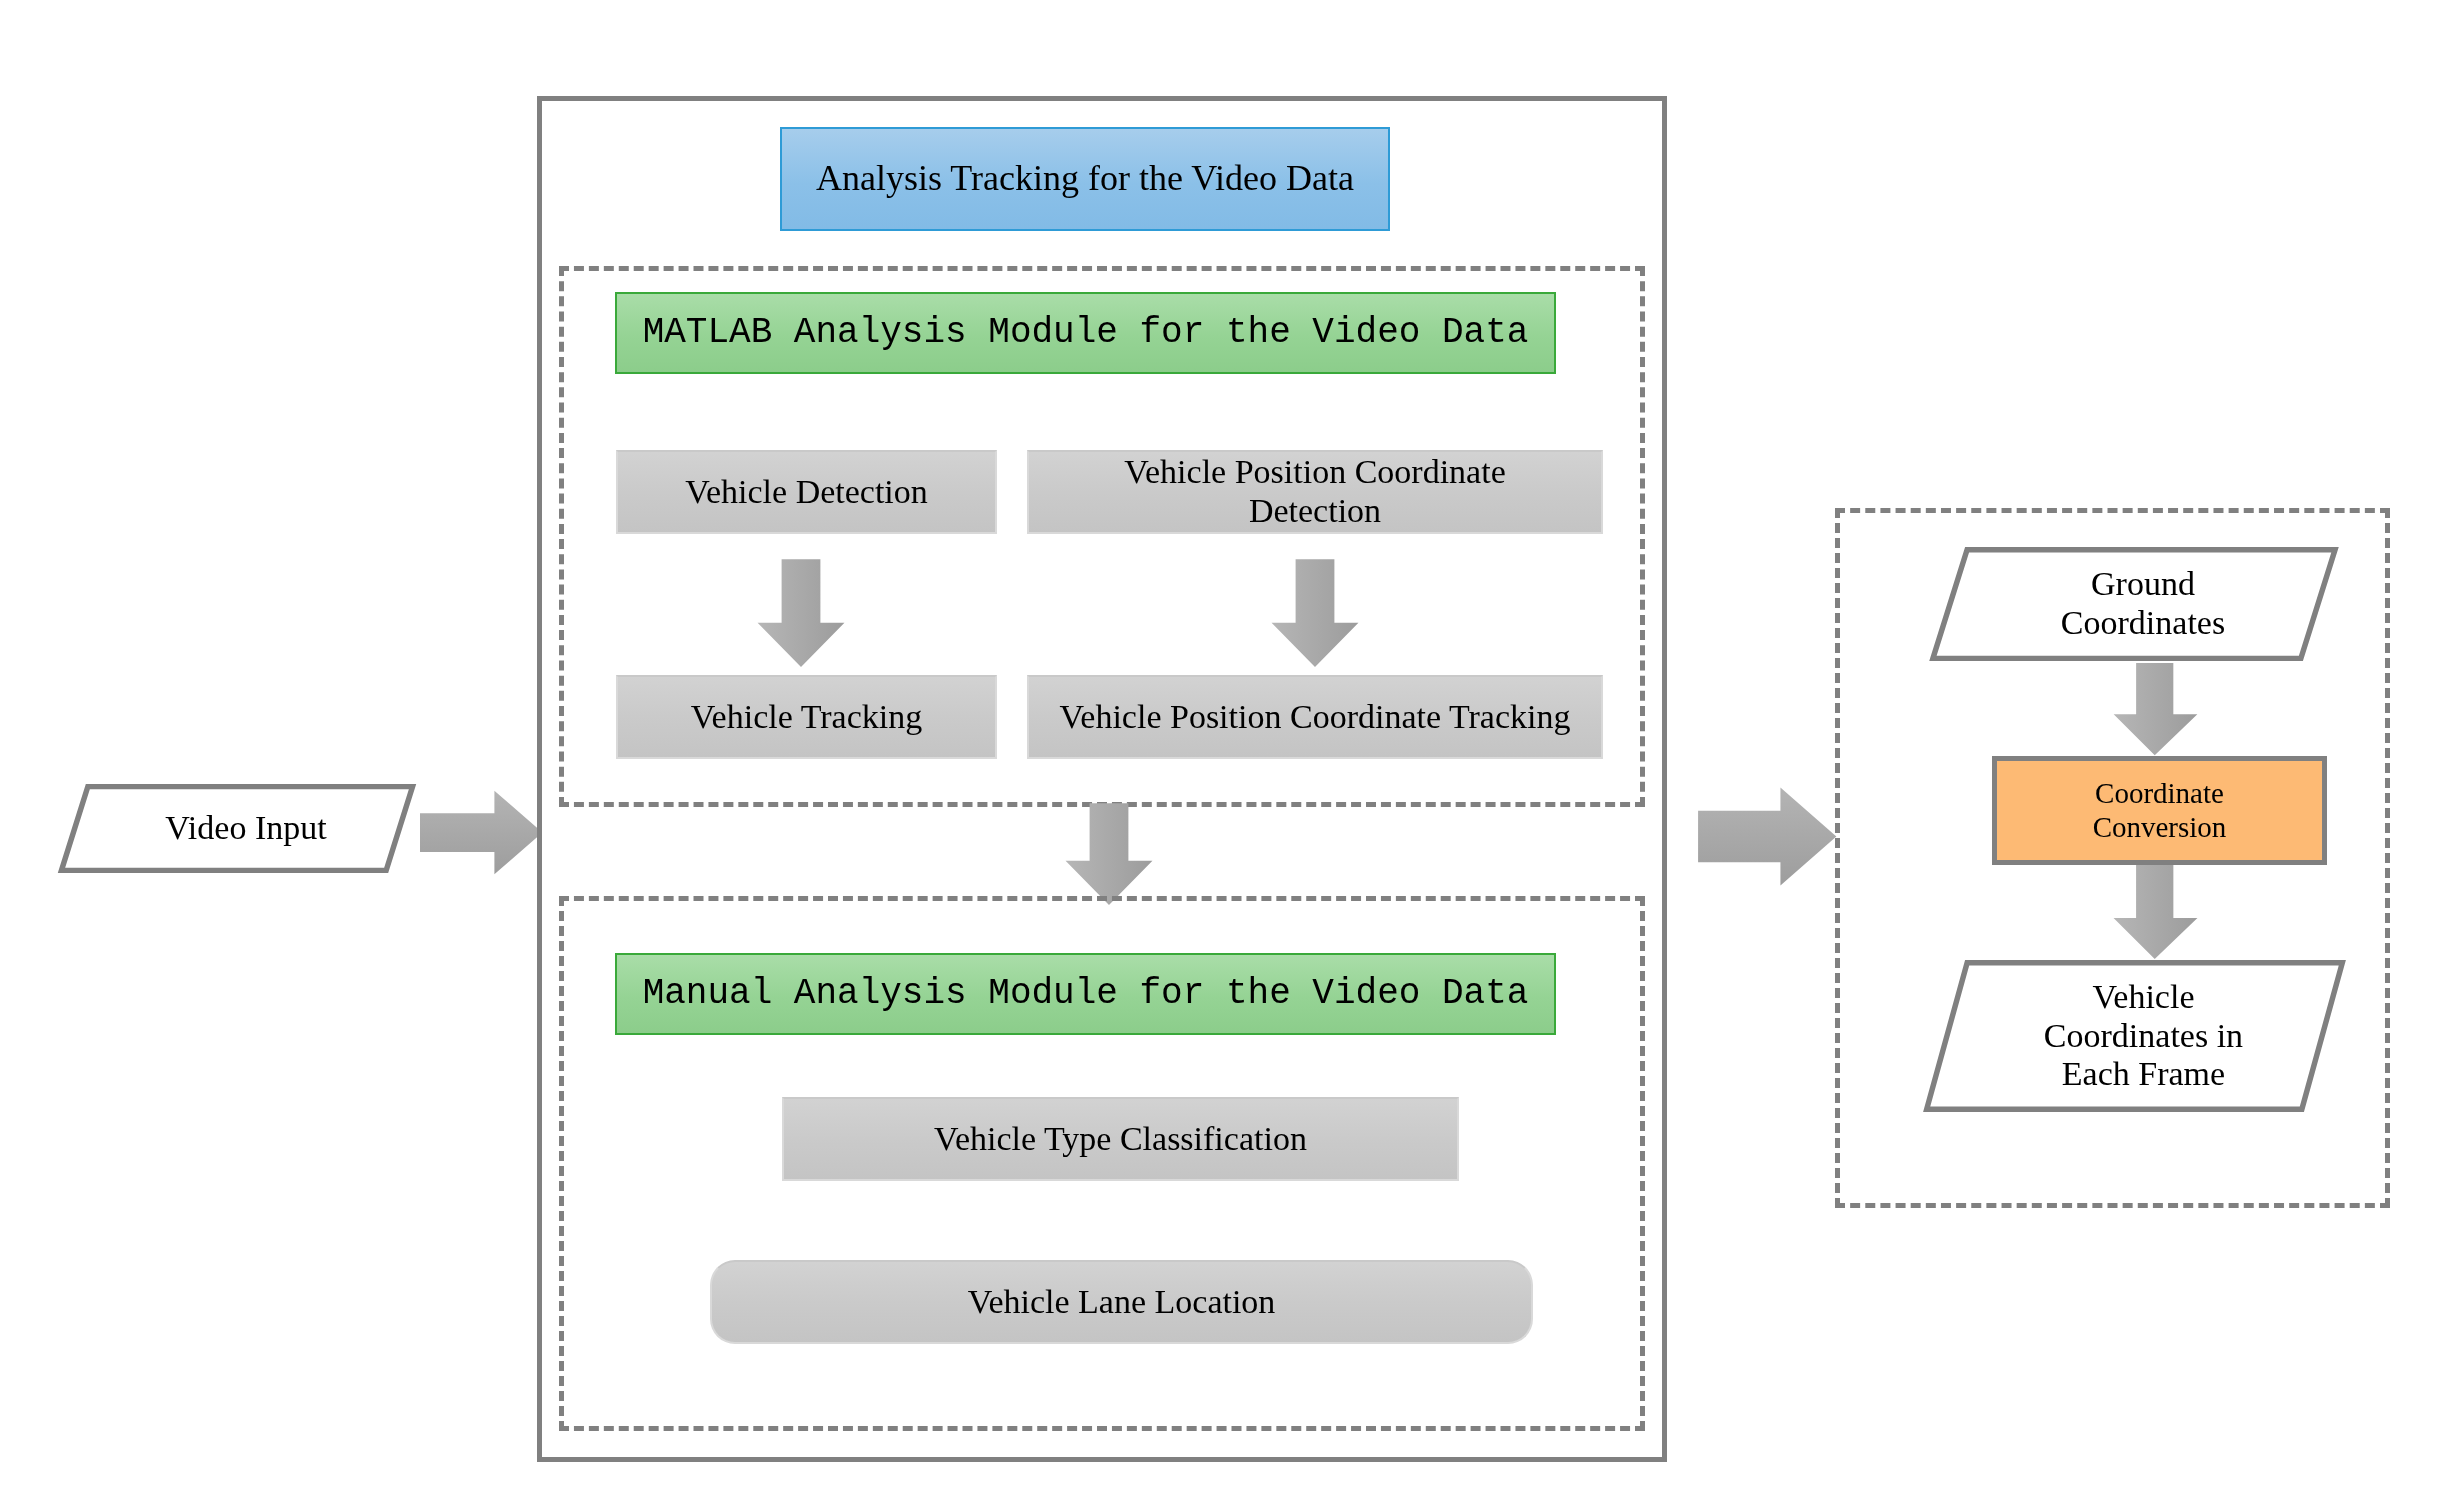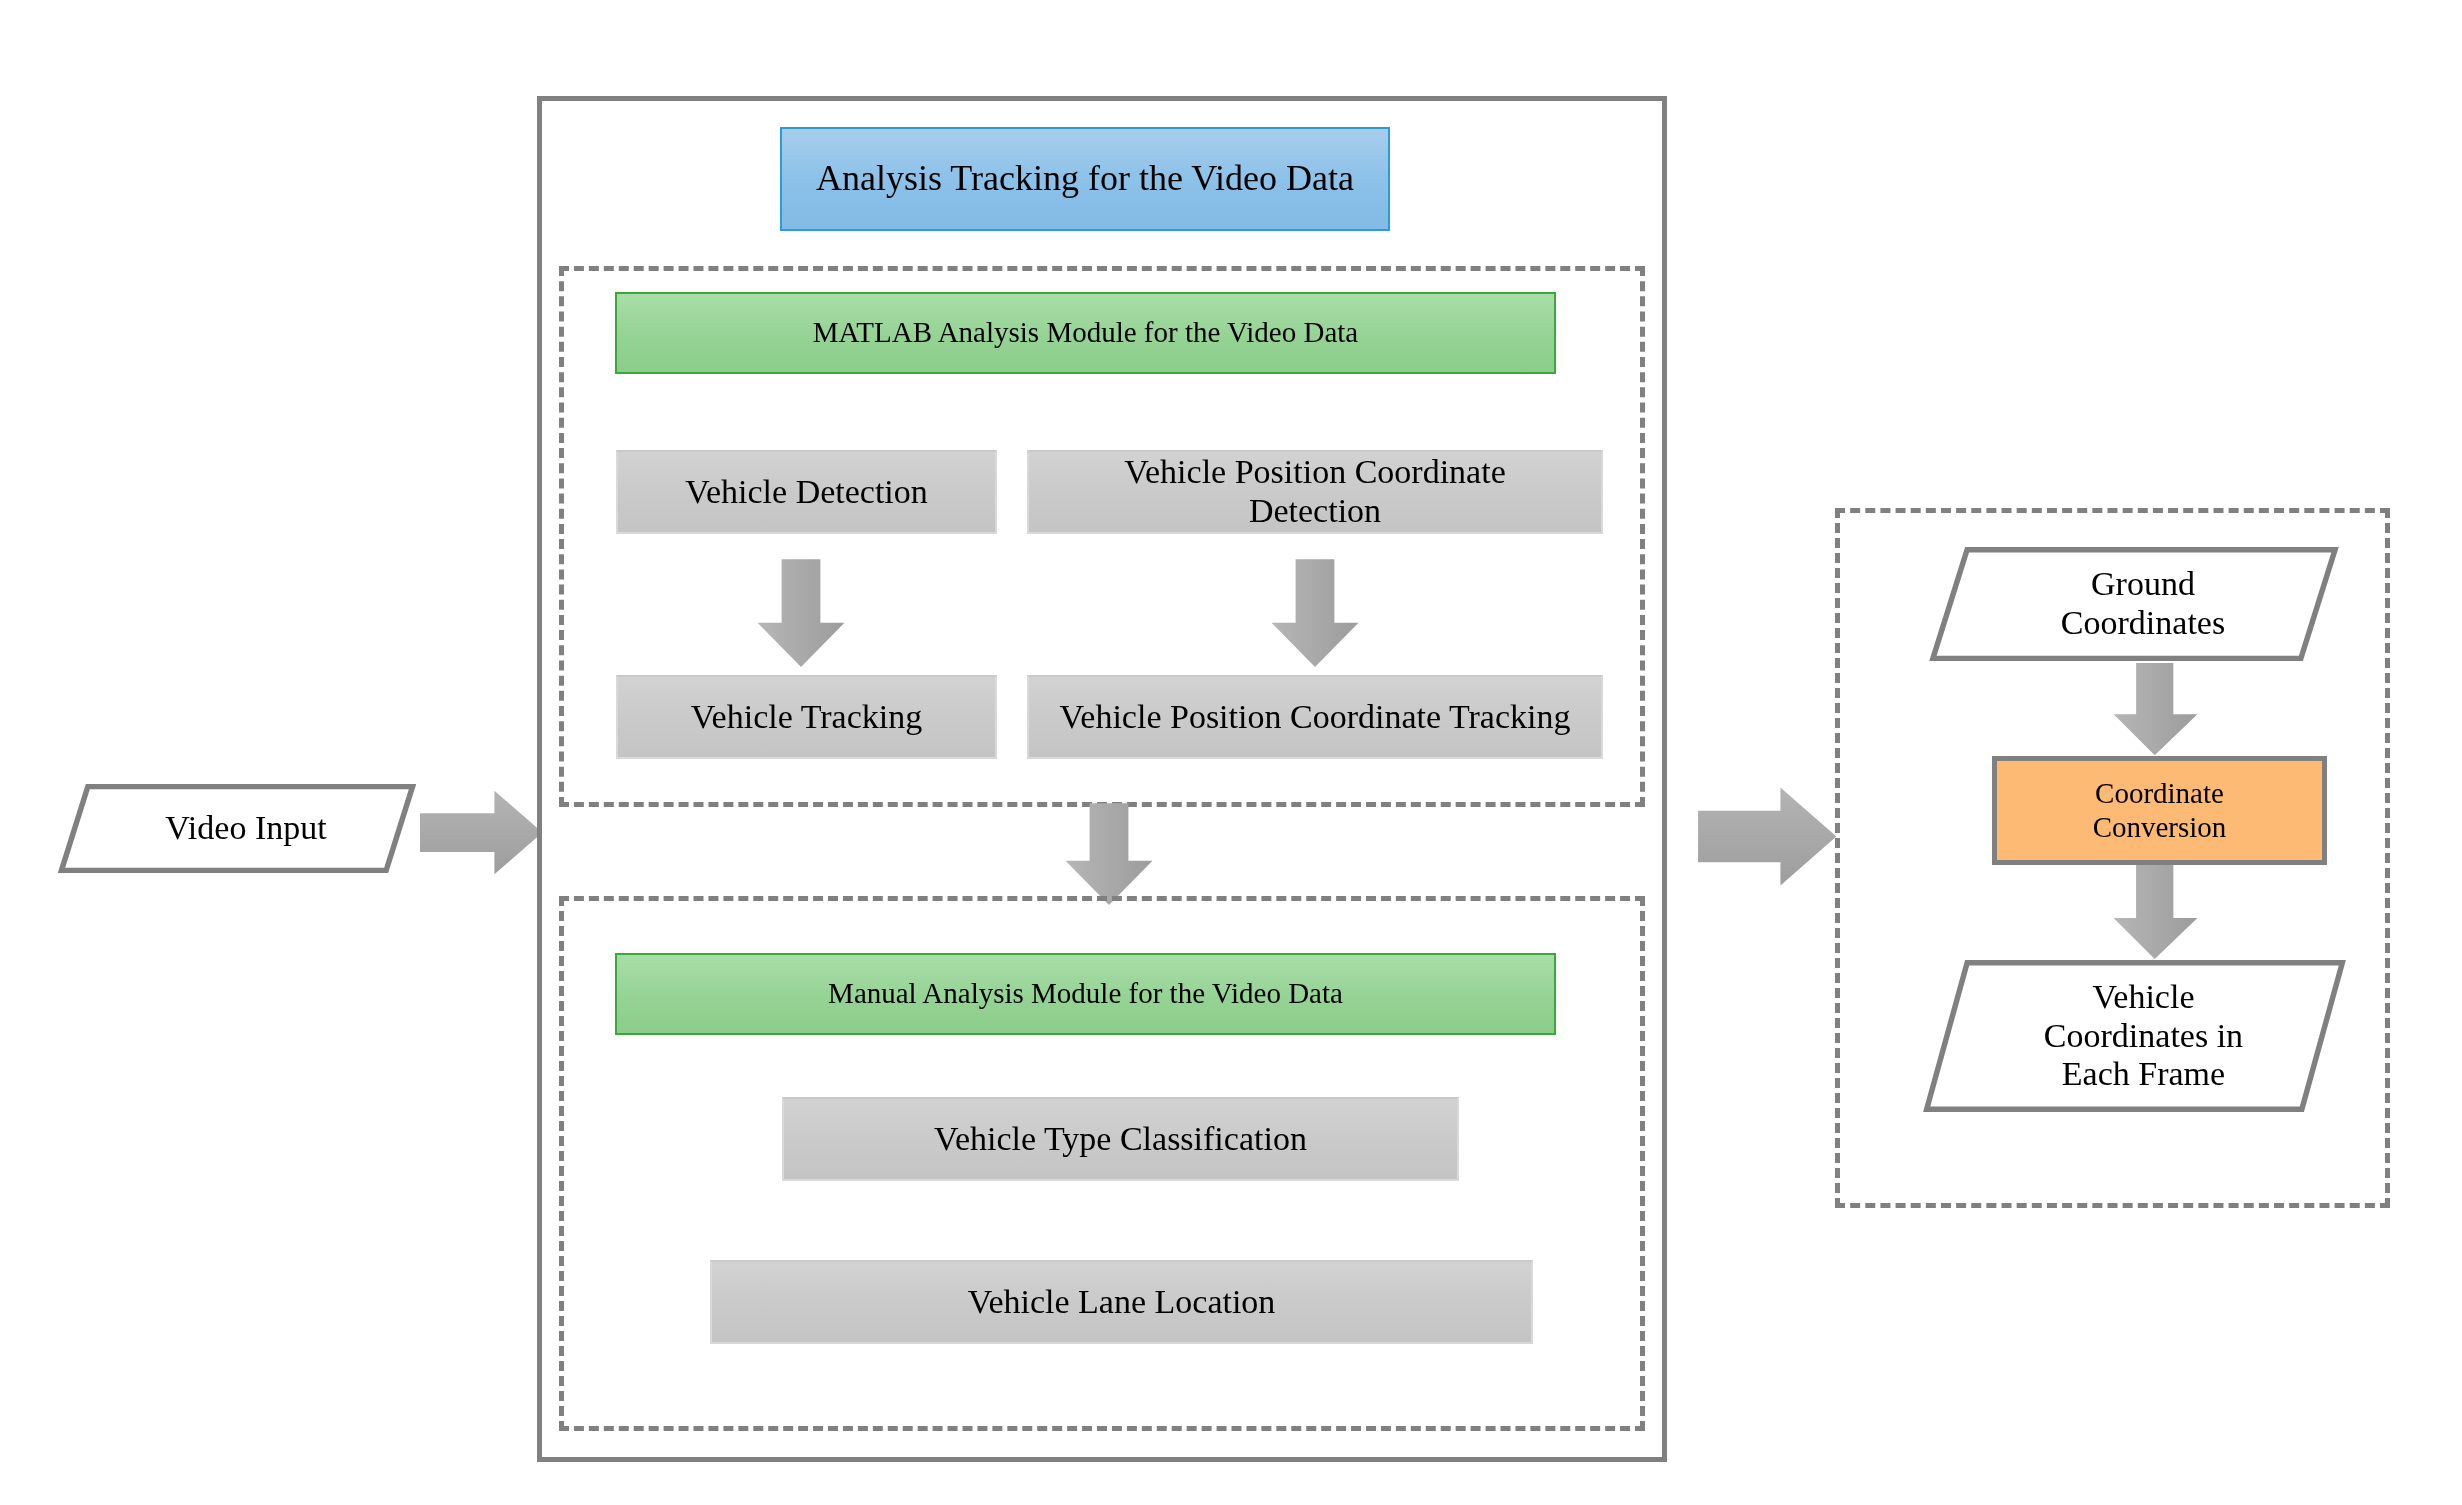--- a/index.html
+++ b/index.html
@@ -46,21 +46,22 @@
 
   .blue-box {
     background: linear-gradient(180deg, #a6cdec 0%, #8bc0e8 55%, #82bbe6 100%);
     border: 2.3px solid #2e9bd6;
     font-size: 36px;
   }
 
   .green-box {
     background: linear-gradient(180deg, #a9dda8 0%, #95d394 55%, #8ccd8b 100%);
     border: 2.3px solid #3aa93a;
-    font-size: 29px;
+    font-size: 36px;
+    font-family: Liberation Mono, monospace;
   }
 
   .gray-box {
     background: linear-gradient(180deg, #d2d2d2 0%, #cacaca 50%, #c4c4c4 100%);
     border: 2.3px solid #d9d9d9;
     border-top-color: #c9c9c9;
     font-size: 34px;
   }
 
   .white-box {
@@ -164,21 +165,21 @@
       <polygon points="33,0 83,0 83,74 114,74 58,131 2,74 33,74" fill="url(#agV3)"></polygon>
     </svg>
   </div>
 
   <div class="abs dashed-box" style="left:559px; top:896px; width:1086px; height:535px;"></div>
 
   <div class="abs shape green-box" style="left:615px; top:953px; width:941px; height:82px;text-align:center;">Manual Analysis Module for the Video Data</div>
 
   <div class="abs shape gray-box" style="left:782px; top:1097px; width:677px; height:84px;">Vehicle Type Classification</div>
 
-  <div class="abs shape gray-box" style="left:710px; top:1260px; width:823px; height:84px;">Vehicle Lane Location</div>
+  <div class="abs shape gray-box" style="left:710px; top:1260px; width:823px; height:84px;border-radius:25px;">Vehicle Lane Location</div>
 
   <div class="abs arrow" style="left:1698px; top:786px; width:140px; height:101px;">
     <svg width="140" height="101" viewBox="0 0 180 130">
       <defs>
         <linearGradient id="agH2" x1="0" y1="0" x2="0" y2="1">
           <stop offset="0%" stop-color="#b4b4b4"></stop>
           <stop offset="100%" stop-color="#9d9d9d"></stop>
         </linearGradient>
       </defs>
       <polygon points="0,32 106,32 106,2 178,65 106,128 106,98 0,98" fill="url(#agH2)"></polygon>

